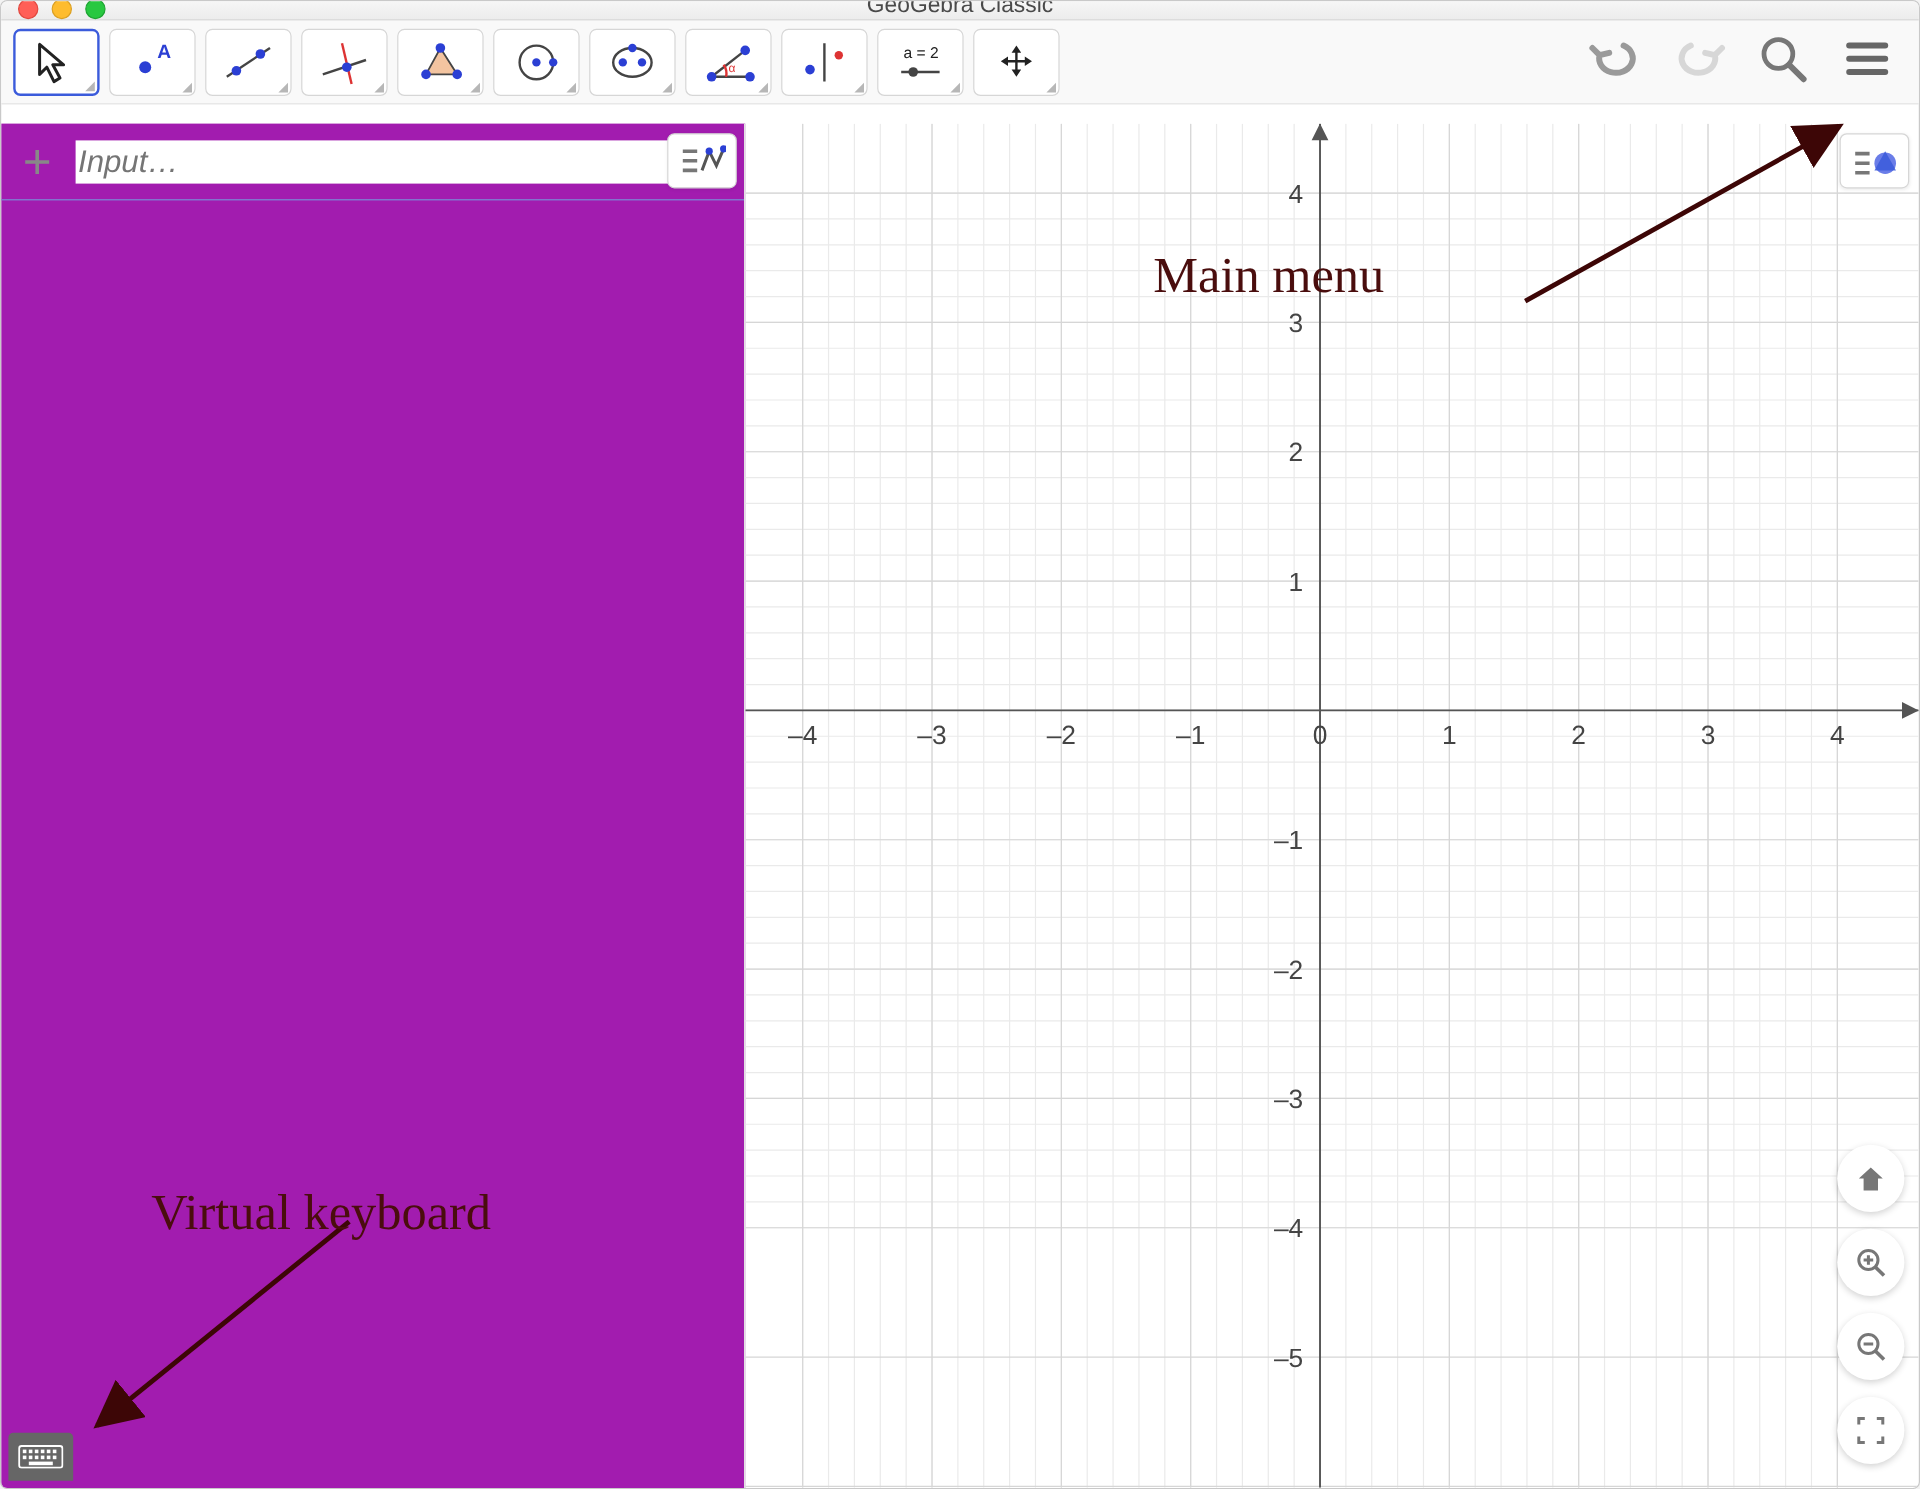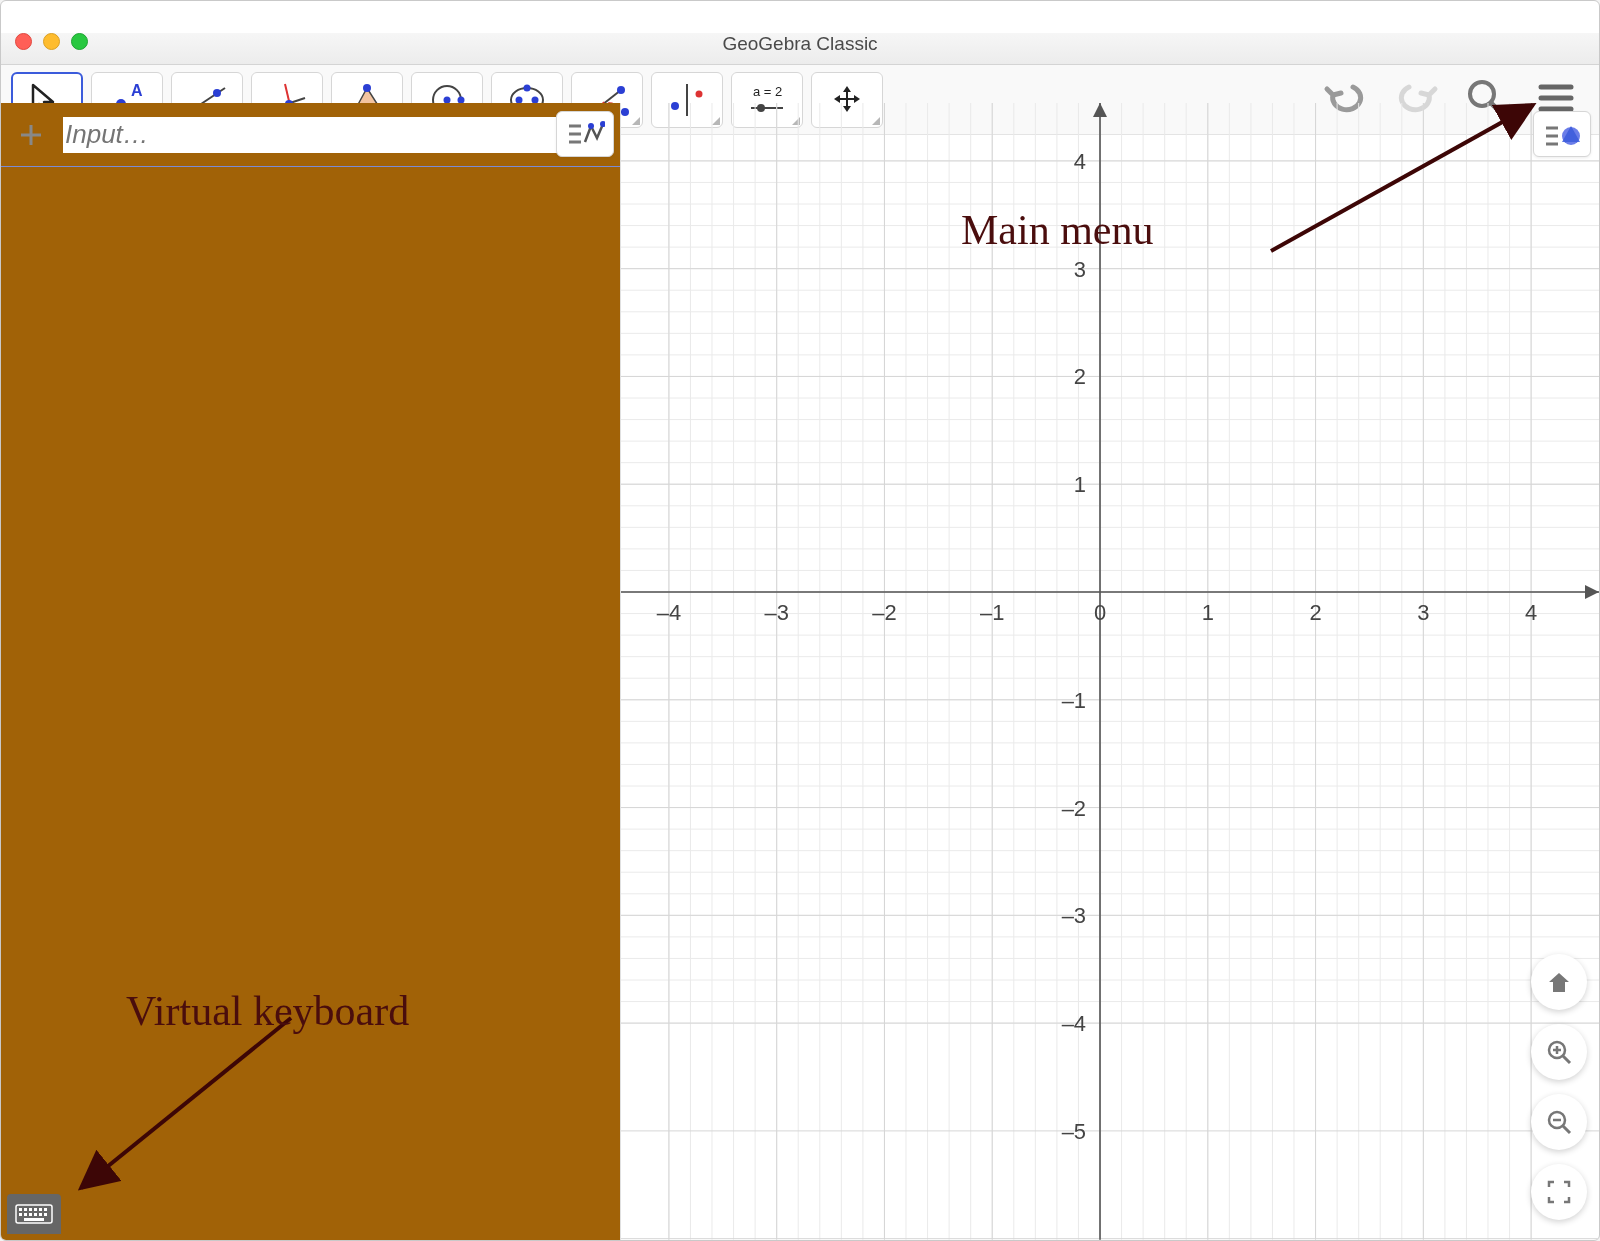--- a/index.html
+++ b/index.html
@@ -1,35 +1,35 @@
 <!DOCTYPE html>
 <html><head>
 <meta charset="utf-8">
 <style>
   * { box-sizing: border-box; }
   html,body { margin:0; padding:0; font-family: -apple-system, Helvetica, Arial, sans-serif; background:#f3f3f3; }
   .window { width:1600px; height:1241px; background:#fff; border:1px solid #c9c9c9; border-radius:6px; overflow:hidden; position:relative; }
-  .titlebar { height:32px; background:linear-gradient(#f6f6f6,#ececec); border-bottom:1px solid #d4d4d4; display:flex; align-items:flex-start; position:relative;margin-top:32px; }
+  .titlebar { height:16px; background:linear-gradient(#f6f6f6,#ececec); border-bottom:1px solid #d4d4d4; display:flex; align-items:flex-end; position:relative; }
   .traffic { display:flex; gap:11px; margin-left:14px; }
   .tl { width:17px; height:17px; border-radius:50%; }
   .tl.red{background:#ff5f57;border:1px solid #e1483f;}
   .tl.yel{background:#febc2e;border:1px solid #dba023;}
   .tl.grn{background:#28c840;border:1px solid #1ea432;}
   .title { position:absolute; left:0; right:0; text-align:center; font-size:19px; color:#4a4a4a; }
   .toolbar { height:70px; background:#f9f9f9; border-bottom:1px solid #e4e4e4; display:flex; align-items:center; padding:0 10px; }
   .toolbtns { display:flex; gap:8px; }
   .tbtn { width:72px; height:56px; background:#fff; border:1px solid #d6d6d6; border-radius:6px; display:flex; align-items:center; justify-content:center; position:relative; cursor:pointer; }
   .tbtn.sel { border:2.5px solid #3b5bdb; }
   .tbtn svg { width:48px; height:40px; }
   .tbtn .corner { position:absolute; right:2px; bottom:2px; width:0; height:0; border-left:8px solid transparent; border-bottom:8px solid #b7b7b7; }
   .spacer { flex:1; }
   .ractions { display:flex; gap:24px; align-items:center; margin-right:10px; }
   .raction svg { width:46px; height:46px; }
   .content { position:absolute; top:102px; left:0; right:0; bottom:0; display:flex; }
-  .algebra { width:620px; border-right:1px solid #e0e0e0; background:#a16207; position:relative; }
+  .algebra { width:620px; border-right:1px solid #e0e0e0; background:#a21caf; position:relative; }
   .inputrow { height:64px; display:flex; align-items:center; border-bottom:1.5px solid #7a8bd6; padding:0 8px; }
   .plus { width:44px; height:44px; border-radius:6px; display:flex; align-items:center; justify-content:center; cursor:pointer; }
   .plus svg{width:26px;height:26px;}
   .input-field { flex:1; height:36px; margin-left:10px; border:none; font-size:26px; color:#999; font-style:italic; outline:none; }
   .toggleview { position:absolute; right:6px; top:8px; width:58px; height:46px; border:1px solid #d6d6d6; border-radius:6px; background:#fff; display:flex; align-items:center; justify-content:center; cursor:pointer; box-shadow:0 1px 3px rgba(0,0,0,.06);}
   .toggleview svg { width:40px; height:32px; }
   .graphics { flex:1; position:relative; overflow:hidden; }
   .stylebar { position:absolute; right:8px; top:8px; width:58px; height:46px; border:1px solid #d6d6d6; border-radius:6px; background:#fff; display:flex; align-items:center; justify-content:center; cursor:pointer; box-shadow:0 1px 3px rgba(0,0,0,.08); z-index:5;}
   .stylebar svg{width:40px;height:32px;}
   .sidecontrols { position:absolute; right:12px; bottom:20px; display:flex; flex-direction:column; gap:14px; z-index:5;}

